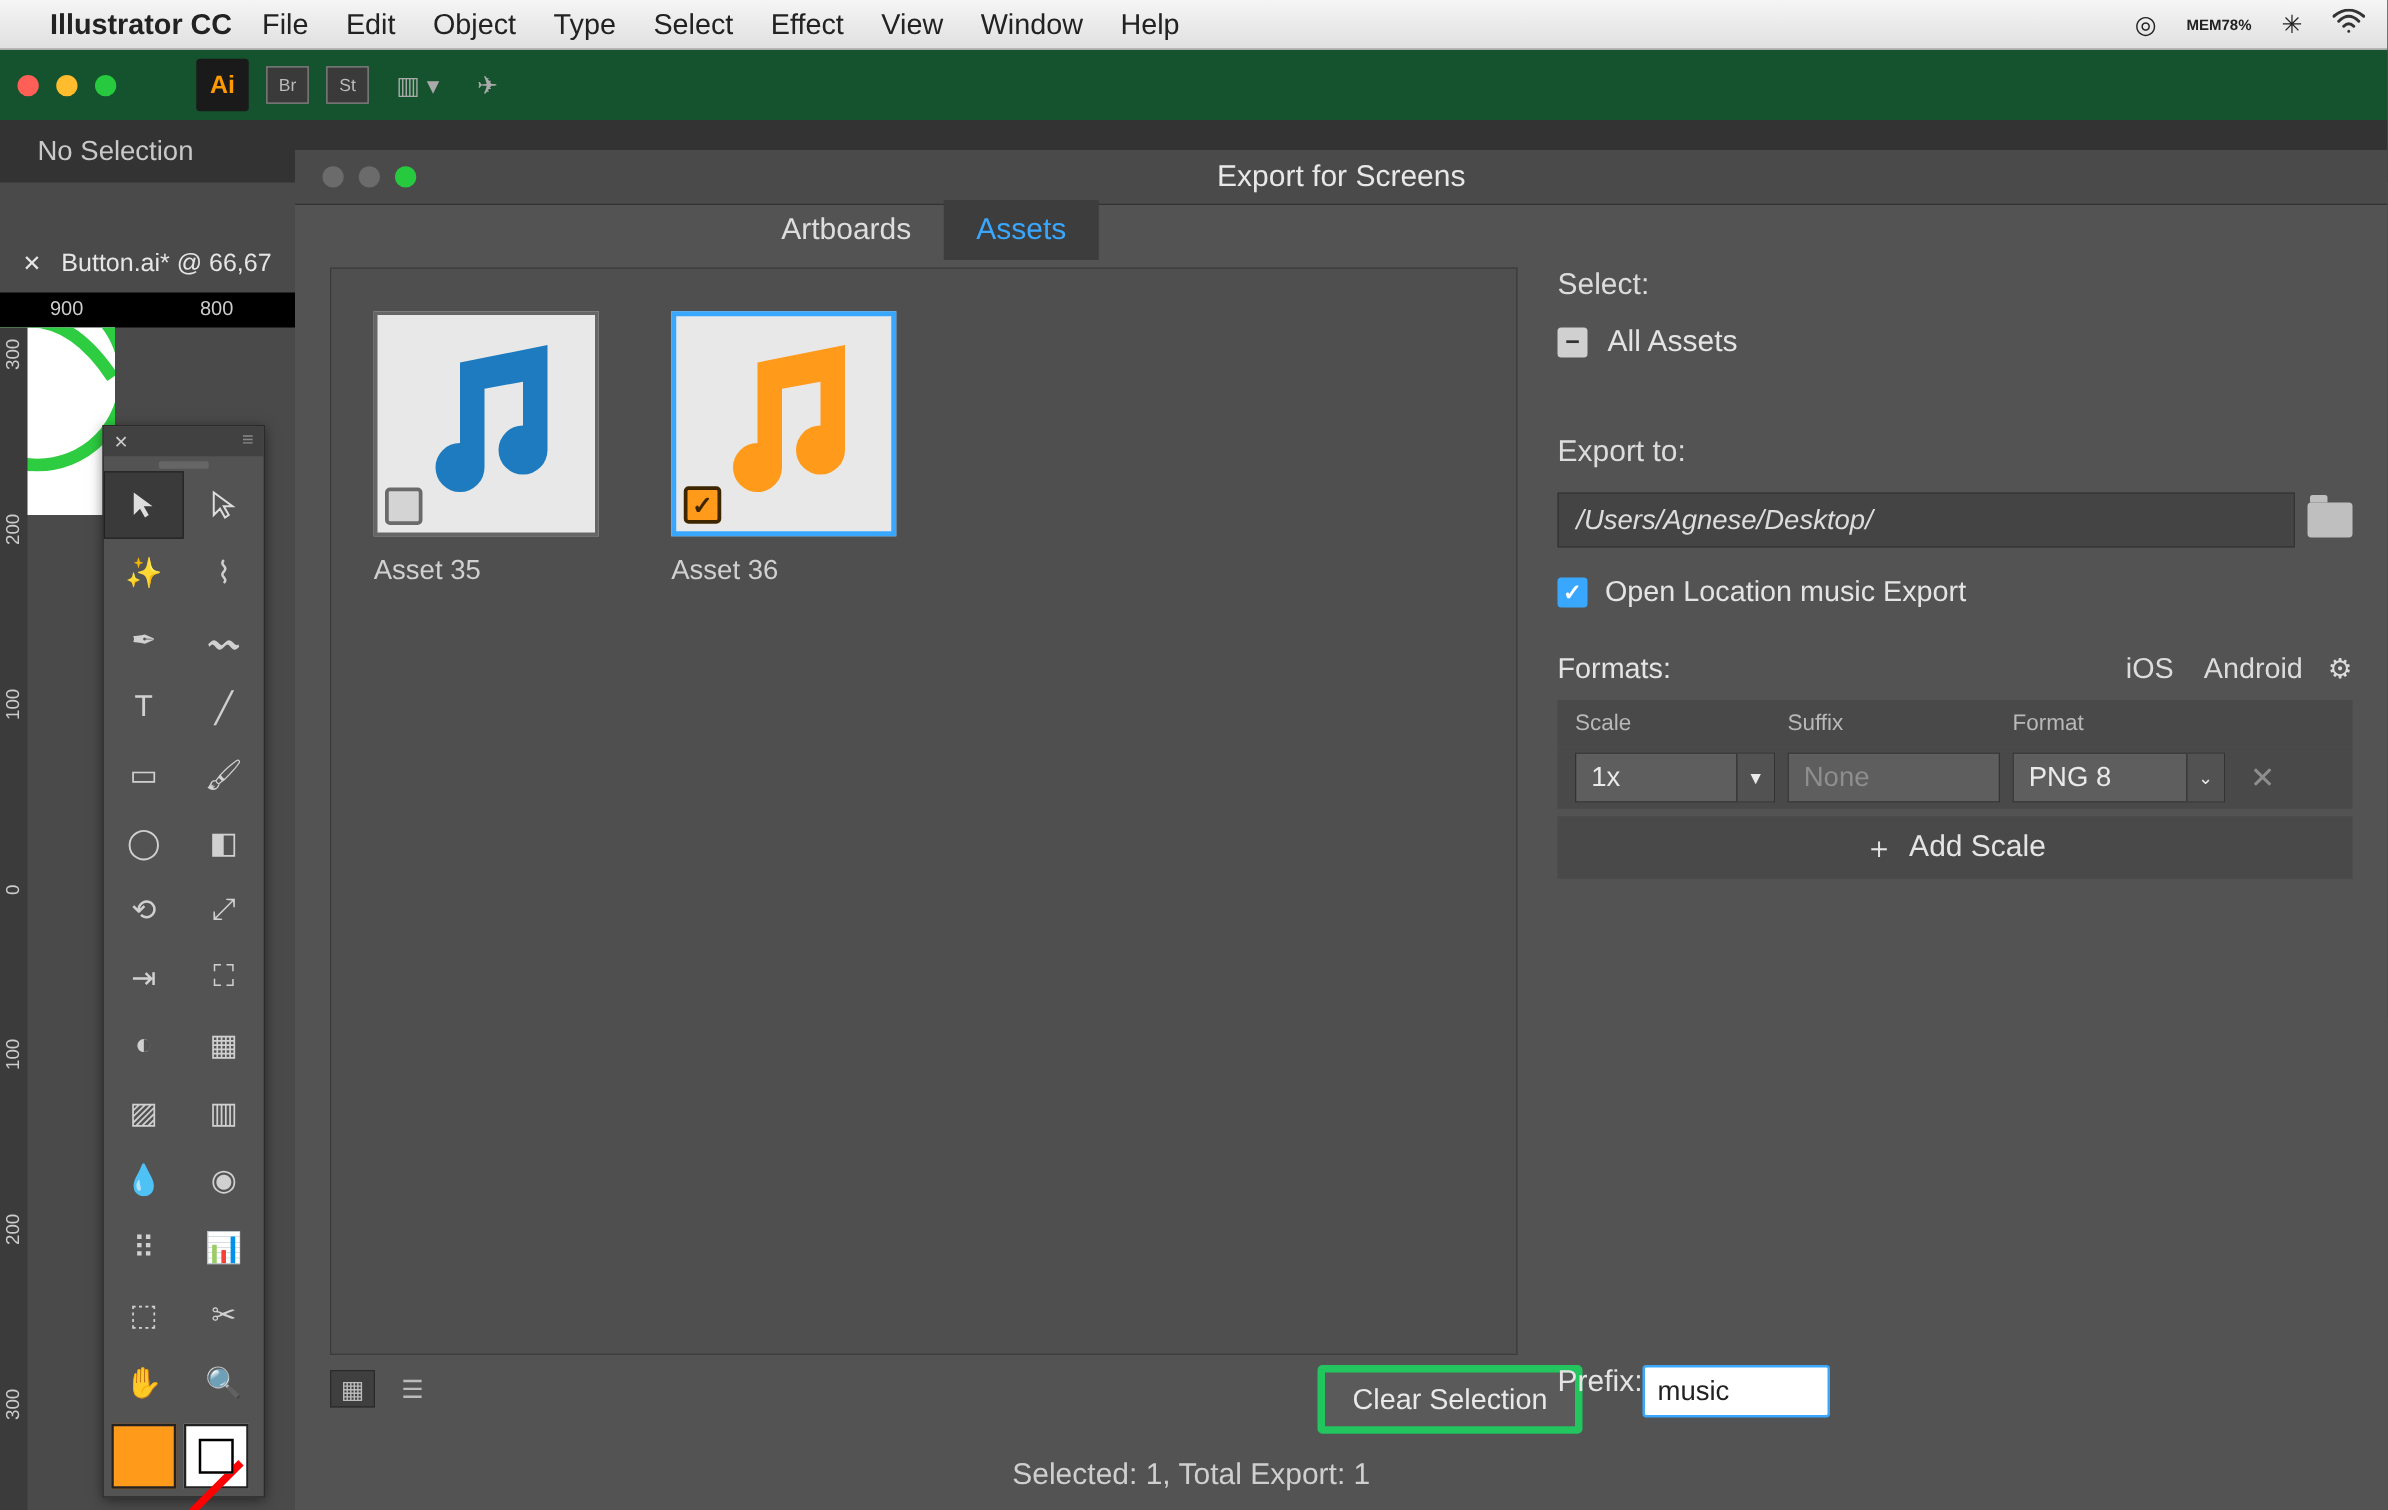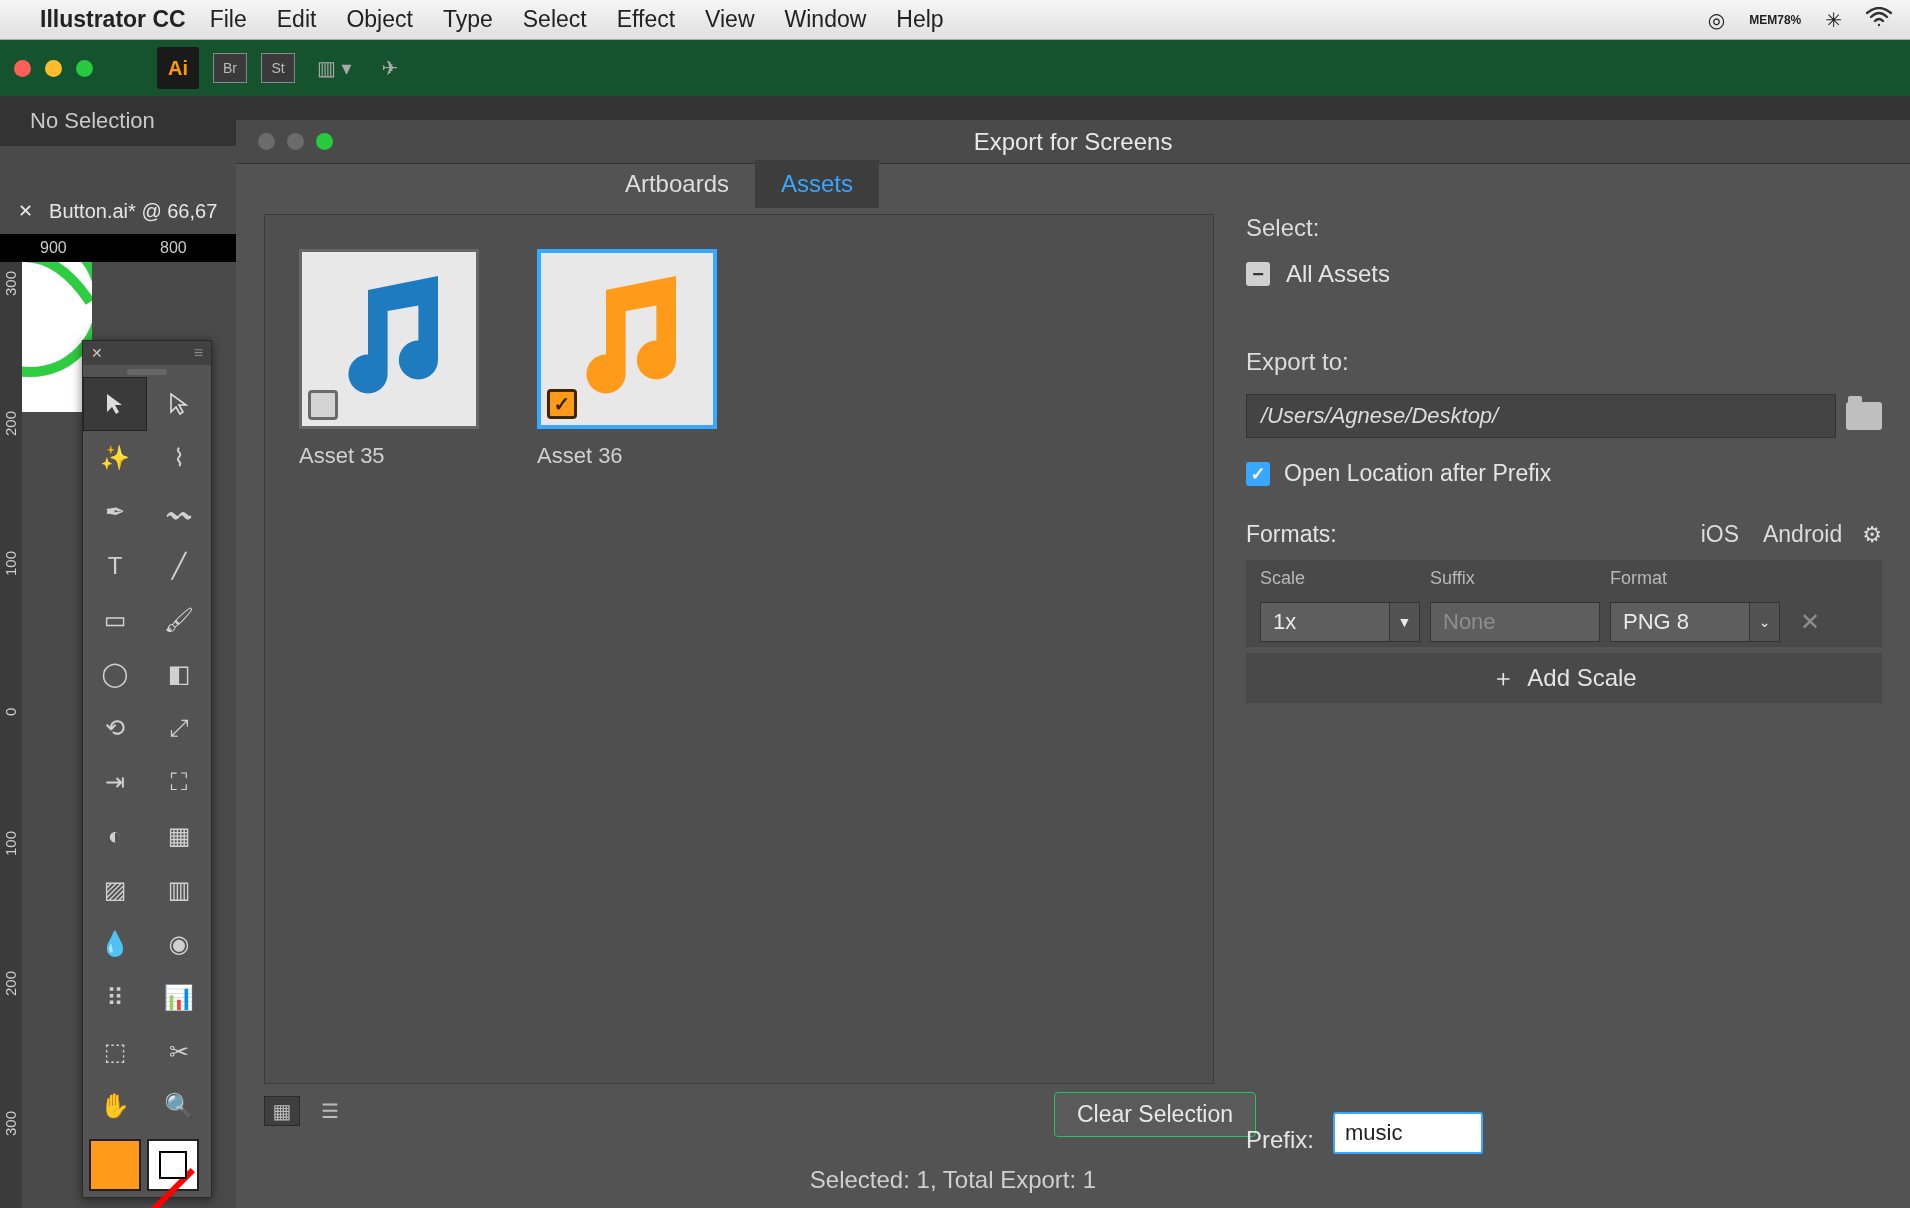--- a/index.html
+++ b/index.html
@@ -71,21 +71,21 @@
 .thumb-box { width: 180px; height: 180px; background: #e8e8e8; position: relative; border: 3px solid #666; display: flex; align-items: center; justify-content: center; }
 .thumb-box.selected { border: 4px solid #3aa7ff; }
 .thumb-box .corner { position: absolute; left: 6px; bottom: 6px; width: 30px; height: 30px; border: 3px solid #6a6a6a; border-radius: 4px; background: #d4d4d4; }
 .thumb-box .corner.checked { background: #ff9a1a; display: flex; align-items: center; justify-content: center; color: #3d2600; font-weight: 900; font-size: 20px; border-color: #3d2600; }
 .thumb-label { color: #d0d0d0; font-size: 22px; }
 
 .view-toggle { position: absolute; left: 28px; top: 902px; display: flex; gap: 12px; }
 .view-btn { width: 36px; height: 30px; color: #bbb; font-size: 20px; display: flex; align-items: center; justify-content: center; border: 1px solid transparent; }
 .view-btn.active { border: 1px solid #2a2a2a; background: #3f3f3f; }
 
-.clear-btn { position: absolute; left: 818px; top: 898px; padding: 8px 22px; font-size: 23px; color: #e8e8e8; background: #5a5a5a; border: 1px solid #22c55e; border-radius: 4px; }
+.clear-btn { position: absolute; left: 818px; top: 898px; padding: 8px 22px; font-size: 23px; color: #e8e8e8; background: #5a5a5a; border: 6px solid #22c55e; border-radius: 4px; }
 
 
 .right-pane { position: absolute; top: 20px; left: 1010px; right: 28px; }
 .label { font-size: 24px; color: #dcdcdc; margin-bottom: 18px; }
 .all-assets { display: flex; align-items: center; gap: 16px; font-size: 24px; margin-bottom: 60px; }
 .minus-box { width: 24px; height: 24px; background: #d0d0d0; color: #333; display: flex; align-items: center; justify-content: center; font-weight: 900; border-radius: 3px; font-size: 20px; }
 
 .export-path-row { display: flex; align-items: center; gap: 10px; font-style: italic; }
 .export-path { flex: 1; height: 44px; background: #444; border: 1px solid #333; color: #dcdcdc; font-size: 22px; padding: 0 14px; display: flex; align-items: center; }
 .folder-icon { width: 36px; height: 28px; background: #bfbfbf; border-radius: 3px; position: relative; }
@@ -107,21 +107,21 @@
 .ft-row { display: flex; align-items: center; padding: 0 14px; height: 50px; background: #494949; gap: 10px; }
 .sel-box { height: 40px; background: #5e5e5e; border: 1px solid #333; color: #eaeaea; font-size: 22px; display: flex; align-items: center; padding: 0 12px; position: relative; }
 .sel-box .dd { position: absolute; right: 0; top: 0; bottom: 0; width: 30px; background: #525252; display: flex; align-items: center; justify-content: center; font-size: 14px; border-left: 1px solid #333; }
 .sel-box.scale { width: 160px; }
 .sel-box.suffix { width: 170px; color: #8e8e8e; }
 .sel-box.format { width: 170px; }
 .row-x { color: #8e8e8e; font-size: 24px; margin-left: 10px; }
 
 .add-scale { height: 50px; background: #494949; display: flex; align-items: center; justify-content: center; gap: 12px; font-size: 24px; margin-top: 6px; }
 
-.prefix-row { position: absolute; left: 1010px; top: 898px; display: flex; align-items: flex-end; gap: 19px; font-size: 24px; margin-top: 20px; }
+.prefix-row { position: absolute; left: 1010px; top: 898px; display: flex; align-items: flex-start; gap: 0; font-size: 24px; }
 .prefix-input { width: 150px; height: 42px; background: #fff; border: 2px solid #3aa7ff; color: #222; font-size: 22px; padding: 0 10px; border-radius: 3px; }
 
 .status-row { position: absolute; left: 0; right: 0; top: 970px; text-align: center; font-size: 24px; color: #cfcfcf; }
 .status-row .inner { display: inline-block; position: relative; left: -120px; }
 
 .dlg-buttons { position: absolute; right: 34px; top: 960px; display: flex; gap: 24px; }
 .pill { padding: 12px 36px; font-size: 25px; border: 2px solid #d8d8d8; border-radius: 28px; color: #eaeaea; background: transparent; }
 
 
 </style>
@@ -303,21 +303,21 @@
       </div>
 
       <div class="label">Export to:</div>
       <div class="export-path-row">
         <div class="export-path">/Users/Agnese/Desktop/</div>
         <div class="folder-icon"></div>
       </div>
 
       <div class="check-row">
         <div class="cb">✓</div>
-        <span>Open Location after Prefix</span>
+        <span>Open Location music Export</span>
       </div>
 
       <div class="formats-header">
         <span>Formats:</span>
         <span class="sp"></span>
         <span class="plat">iOS</span>
         <span class="plat">Android</span>
         <span class="gear">⚙</span>
       </div>
 

